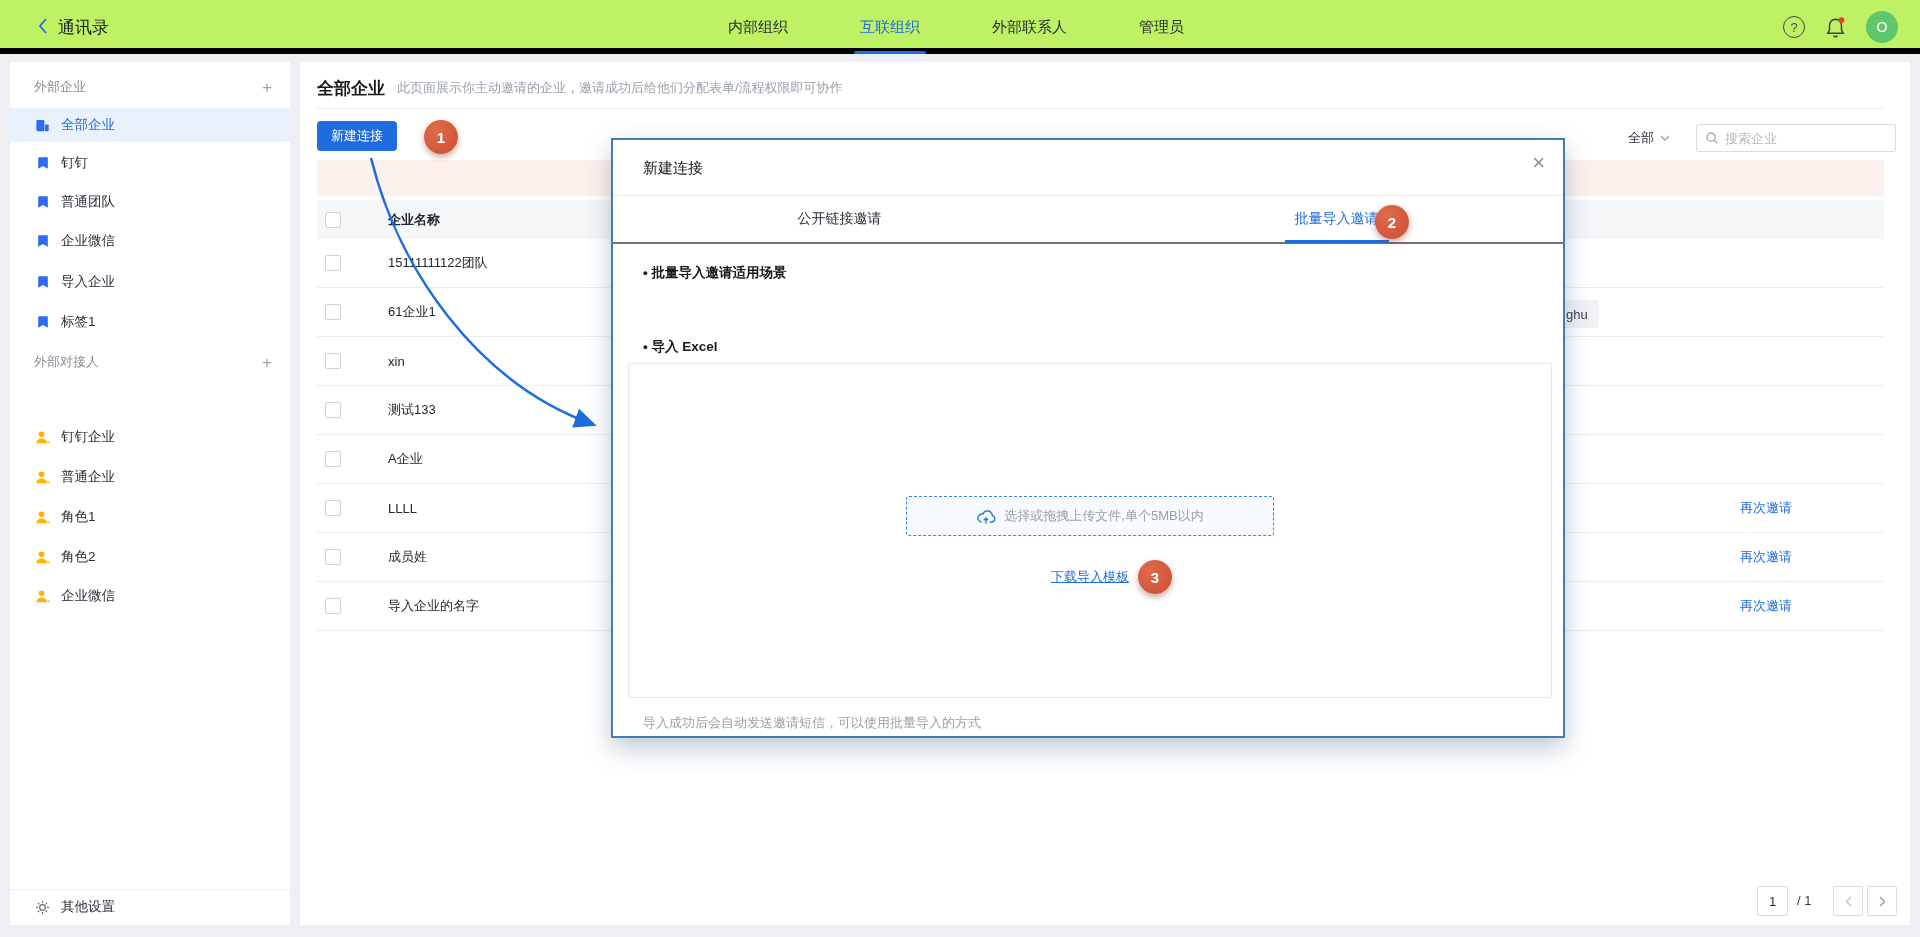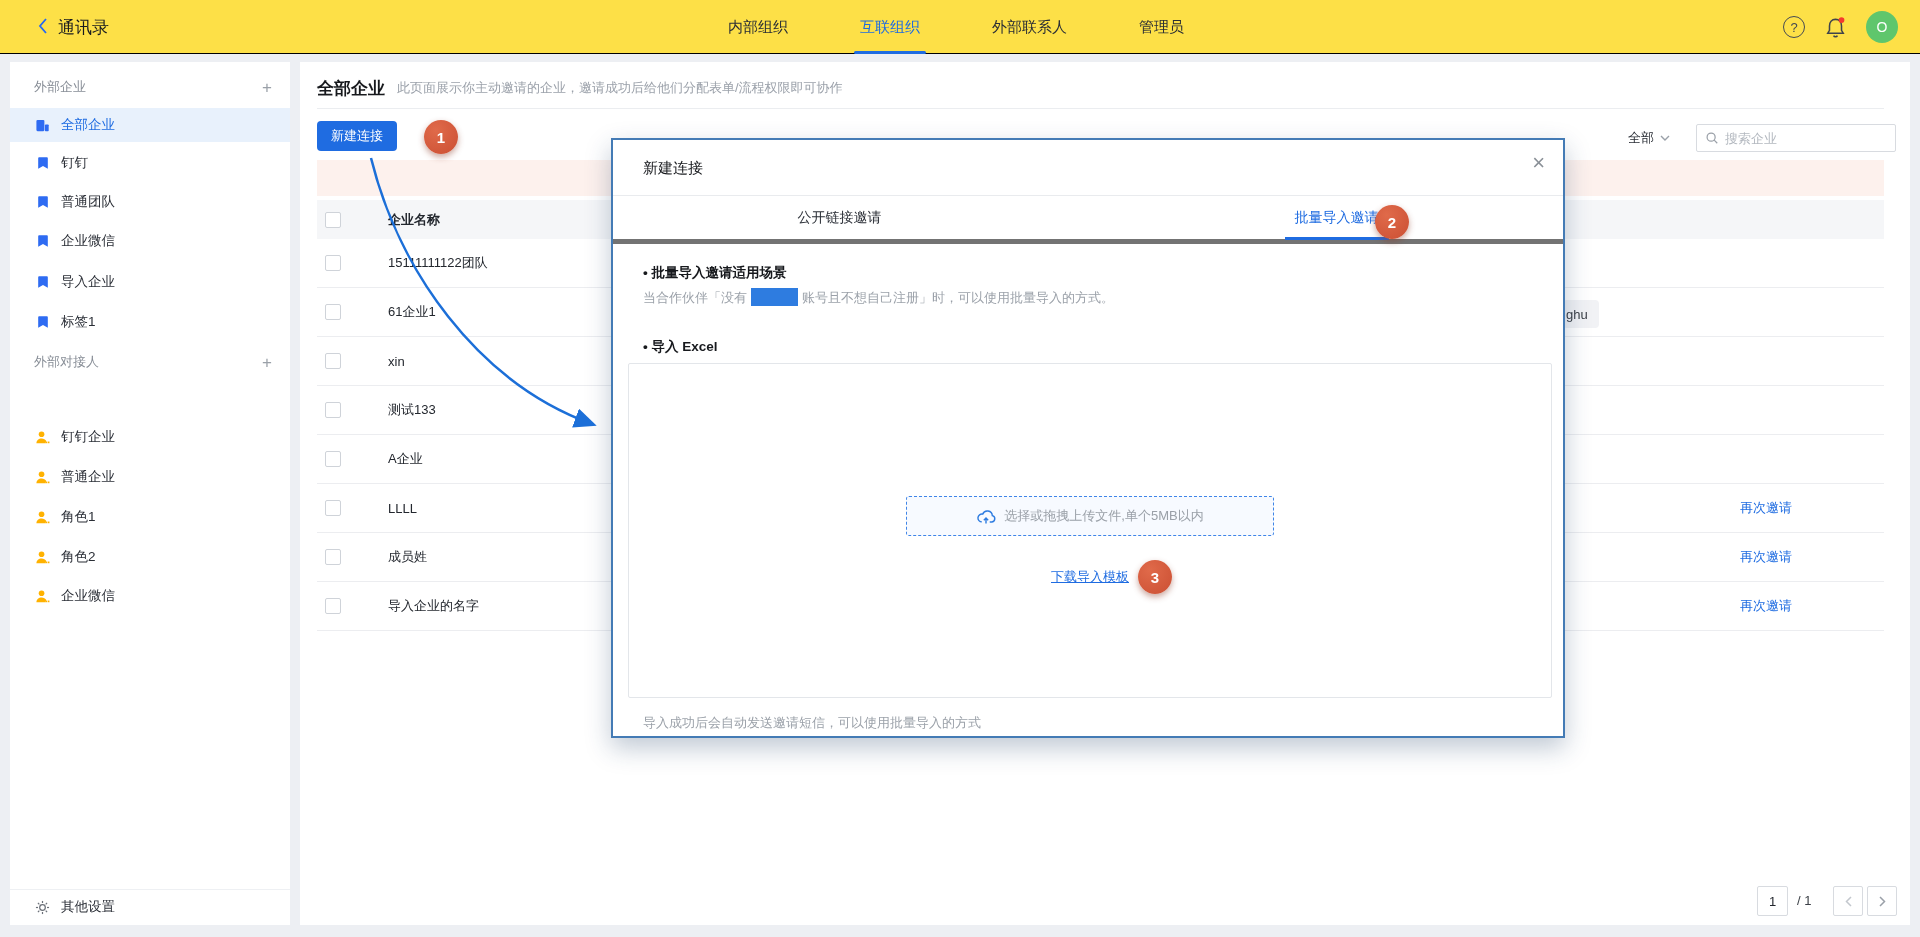--- a/index.html
+++ b/index.html
@@ -1,22 +1,22 @@
 <!DOCTYPE html>
 <html><head>
 <meta charset="utf-8">
 <style>
   * { margin:0; padding:0; box-sizing:border-box; }
   html,body { background:#e9ebef; }
   #app { position:relative; width:1920px; height:937px; background:#edeff3; overflow:hidden;
          font-family:"Liberation Sans","DejaVu Sans",sans-serif; color:#23272e; font-size:13px; }
 
   
-  .topbar { position:absolute; left:0; top:0; width:1920px; height:54px; background:#fde047;
-            border-bottom:1px solid #000000; z-index:10; }
+  .topbar { position:absolute; left:0; top:0; width:1920px; height:54px; background:#bef264;
+            border-bottom:6px solid #000000; z-index:10; }
   .back { position:absolute; left:38px; top:0; height:54px; display:flex; align-items:center; gap:10px; cursor:pointer; }
   .app-title { font-size:17px; color:#171a1f; }
   .top-tabs { position:absolute; left:728px; top:0; height:54px; display:flex; gap:72px; }
   .top-tab { height:54px; line-height:53px; font-size:15px; color:#2a2e35; position:relative; cursor:pointer; }
   .top-tab.active { color:#1f6ce1; }
   .top-tab.active::after { content:""; position:absolute; left:50%; transform:translateX(-50%);
             bottom:0; width:72px; height:3px; background:#1f6ce1; border-radius:2px; }
   .top-icons { position:absolute; right:22px; top:0; height:54px; display:flex; align-items:center; gap:20px; }
   .icon-help { width:22px; height:22px; border:1.5px solid #454a52; border-radius:50%;
                display:flex; align-items:center; justify-content:center; font-size:13px; color:#454a52; cursor:pointer; }
@@ -67,21 +67,21 @@
   .page-total { position:absolute; left:1797px; top:893px; color:#3c4047; z-index:5;}
   .page-btn { position:absolute; top:886px; width:30px; height:30px; border:1px solid #d8dbe0; border-radius:2px;
               background:#fff; display:flex; align-items:center; justify-content:center; cursor:pointer; z-index:5;}
 
   
   .modal { position:absolute; left:611px; top:138px; width:954px; height:600px; background:#fff;
            border:2px solid #447bb5; box-shadow:0 10px 24px rgba(30,60,100,.28); z-index:40; }
   .m-header { position:relative; height:56px; border-bottom:1px solid #e9ebee; }
   .m-title { position:absolute; left:30px; top:19px; font-size:15px; color:#17191d; }
   .m-close { position:absolute; right:18px; top:12px; font-size:22px; color:#8a9097; cursor:pointer; line-height:1; }
-  .m-tabs { display:flex; height:48px; border-bottom:5px solid #737373;gap:44px; }
+  .m-tabs { display:flex; height:48px; border-bottom:2px solid #737373;gap:44px; }
   .m-tab { flex:1; display:flex; align-items:center; justify-content:center; font-size:14px;
            color:#2a2e36; position:relative; cursor:pointer; }
   .m-tab.active { color:#1f6ce1; }
   .m-tab.active::after { content:""; position:absolute; left:50%; transform:translateX(-50%); bottom:-1px;
            width:104px; height:3px; background:#1f6ce1; }
   .m-bold { position:absolute; left:30px; font-weight:bold; color:#17191d; font-size:13.5px; }
   .m-desc { position:absolute; left:30px; top:148px; color:#9ba1a9; font-size:13px; }
   .redact { display:inline-block; width:47px; height:18px; background:#2e7ce0; vertical-align:-4px;
             margin:0 4px; }
   .bigbox { position:absolute; left:15px; top:223px; width:924px; height:335px; border:1px solid #e3e6ea;
@@ -360,23 +360,20 @@
     <div class="m-header">
       <span class="m-title">新建连接</span>
       <span class="m-close">×</span>
     </div>
     <div class="m-tabs">
       <div class="m-tab">公开链接邀请</div>
       <div class="m-tab active">批量导入邀请</div>
     </div>
 
     <div class="m-bold" style="top:124px;">• 批量导入邀请适用场景</div>
-    <div class="m-desc">
-      <span>当合作伙伴「没有</span><span class="redact"></span><span>账号且不想自己注册」时，可以使用批量导入的方式。</span>
-    </div>
     <div class="m-bold" style="top:198px;">• 导入 Excel</div>
 
     <div class="bigbox">
       <div class="dropzone">
         <svg width="20" height="17" viewBox="0 0 24 20">
             <path d="M7 16.5a4.7 4.7 0 1 1 1-9.3A6 6 0 0 1 19.6 9 3.8 3.8 0 0 1 18.6 16.5h-2.1" fill="none" stroke="#2e7ce0" stroke-width="1.7"></path>
             <path d="M12 18.5v-6.2M9.4 14.4L12 11.8l2.6 2.6" fill="none" stroke="#2e7ce0" stroke-width="1.7"></path>
           </svg>
         <span>选择或拖拽上传文件,单个5MB以内</span>
       </div>

